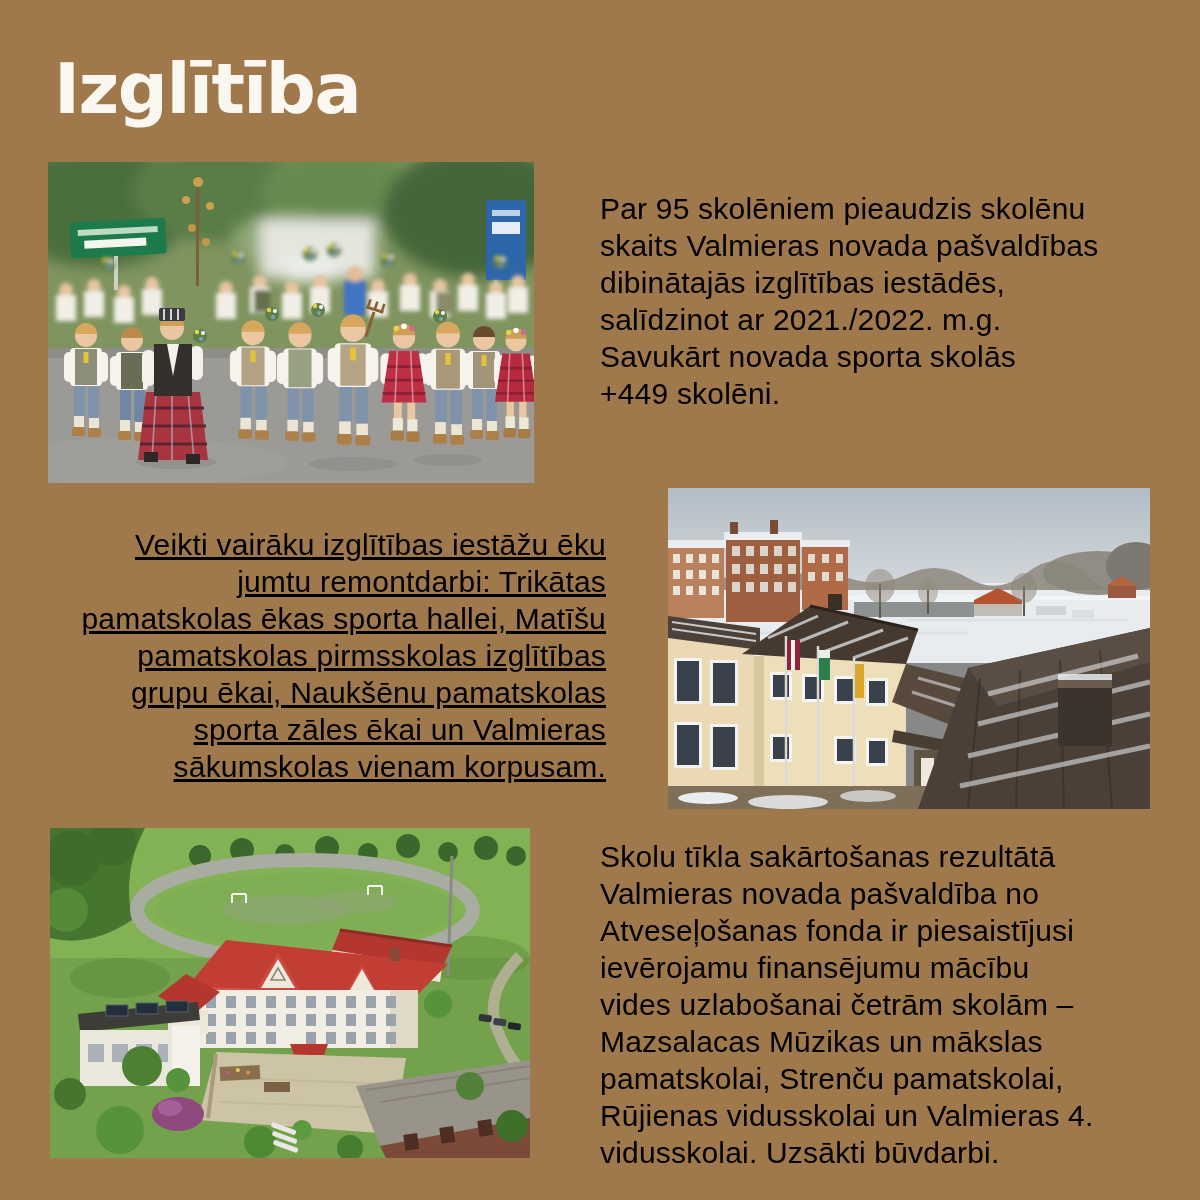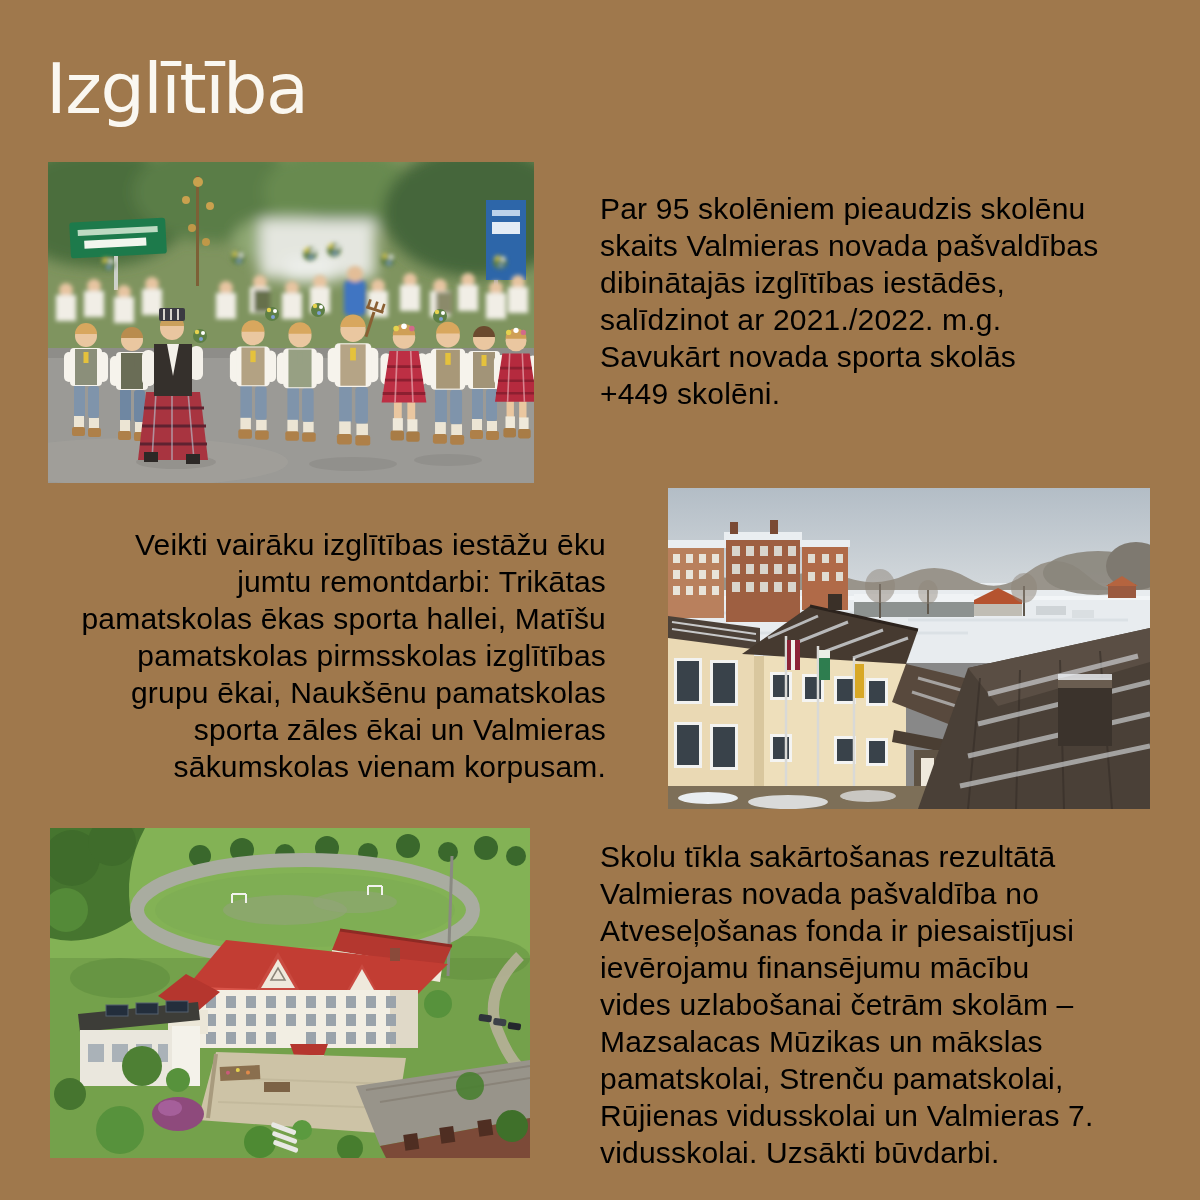--- a/index.html
+++ b/index.html
@@ -1,30 +1,30 @@
 <!DOCTYPE html>
 <html lang="lv"><head>
 <meta charset="utf-8">
 <style>
   html,body{margin:0;padding:0;}
   body{width:1200px;height:1200px;overflow:hidden;font-family:"Liberation Sans",sans-serif;}
   .canvas{position:relative;width:1200px;height:1200px;background:#9f784c;color:#f8f3ea;}
   .page-title{
-    position:absolute;left:46px;top:44px;margin:0;
+    position:absolute;left:54px;top:44px;margin:0;
     font-family:"DejaVu Sans",sans-serif;
-    font-size:70px;font-weight:400;letter-spacing:-1.5px;
+    font-size:70px;font-weight:700;letter-spacing:-1.5px;
     color:#faf7f0;line-height:1.3;
   }
   .txt{
     position:absolute;margin:0;
     font-size:30px;line-height:37px;letter-spacing:0.2px;
     white-space:pre-line;font-weight:400;color:#000000;
   }
   .txt-students{left:600px;top:190px;width:560px;text-align:left;}
-  .txt-roofs{left:44px;top:526px;width:562px;text-align:right;}
+  .txt-roofs{left:44px;top:526px;width:562px;text-align:right;text-decoration:underline;}
   .txt-network{left:600px;top:838px;width:566px;text-align:left;}
   figure.photo{position:absolute;margin:0;overflow:hidden;background:#888;}
   figure.photo svg{display:block;width:100%;height:100%;}
   .photo-parade{left:48px;top:162px;width:486px;height:321px;}
   .photo-winter{left:668px;top:488px;width:482px;height:321px;}
   .photo-summer{left:50px;top:828px;width:480px;height:330px;}
 </style>
 </head>
 <body>
 
@@ -553,16 +553,16 @@
     </svg>
   </figure>
 
   <p class="txt txt-network">Skolu tīkla sakārtošanas rezultātā
 Valmieras novada pašvaldība no
 Atveseļošanas fonda ir piesaistījusi
 ievērojamu finansējumu mācību
 vides uzlabošanai četrām skolām –
 Mazsalacas Mūzikas un mākslas
 pamatskolai, Strenču pamatskolai,
-Rūjienas vidusskolai un Valmieras 7.
+Rūjienas vidusskolai un Valmieras 4.
 vidusskolai. Uzsākti būvdarbi.</p>
 
 </div>
 
 </body></html>

